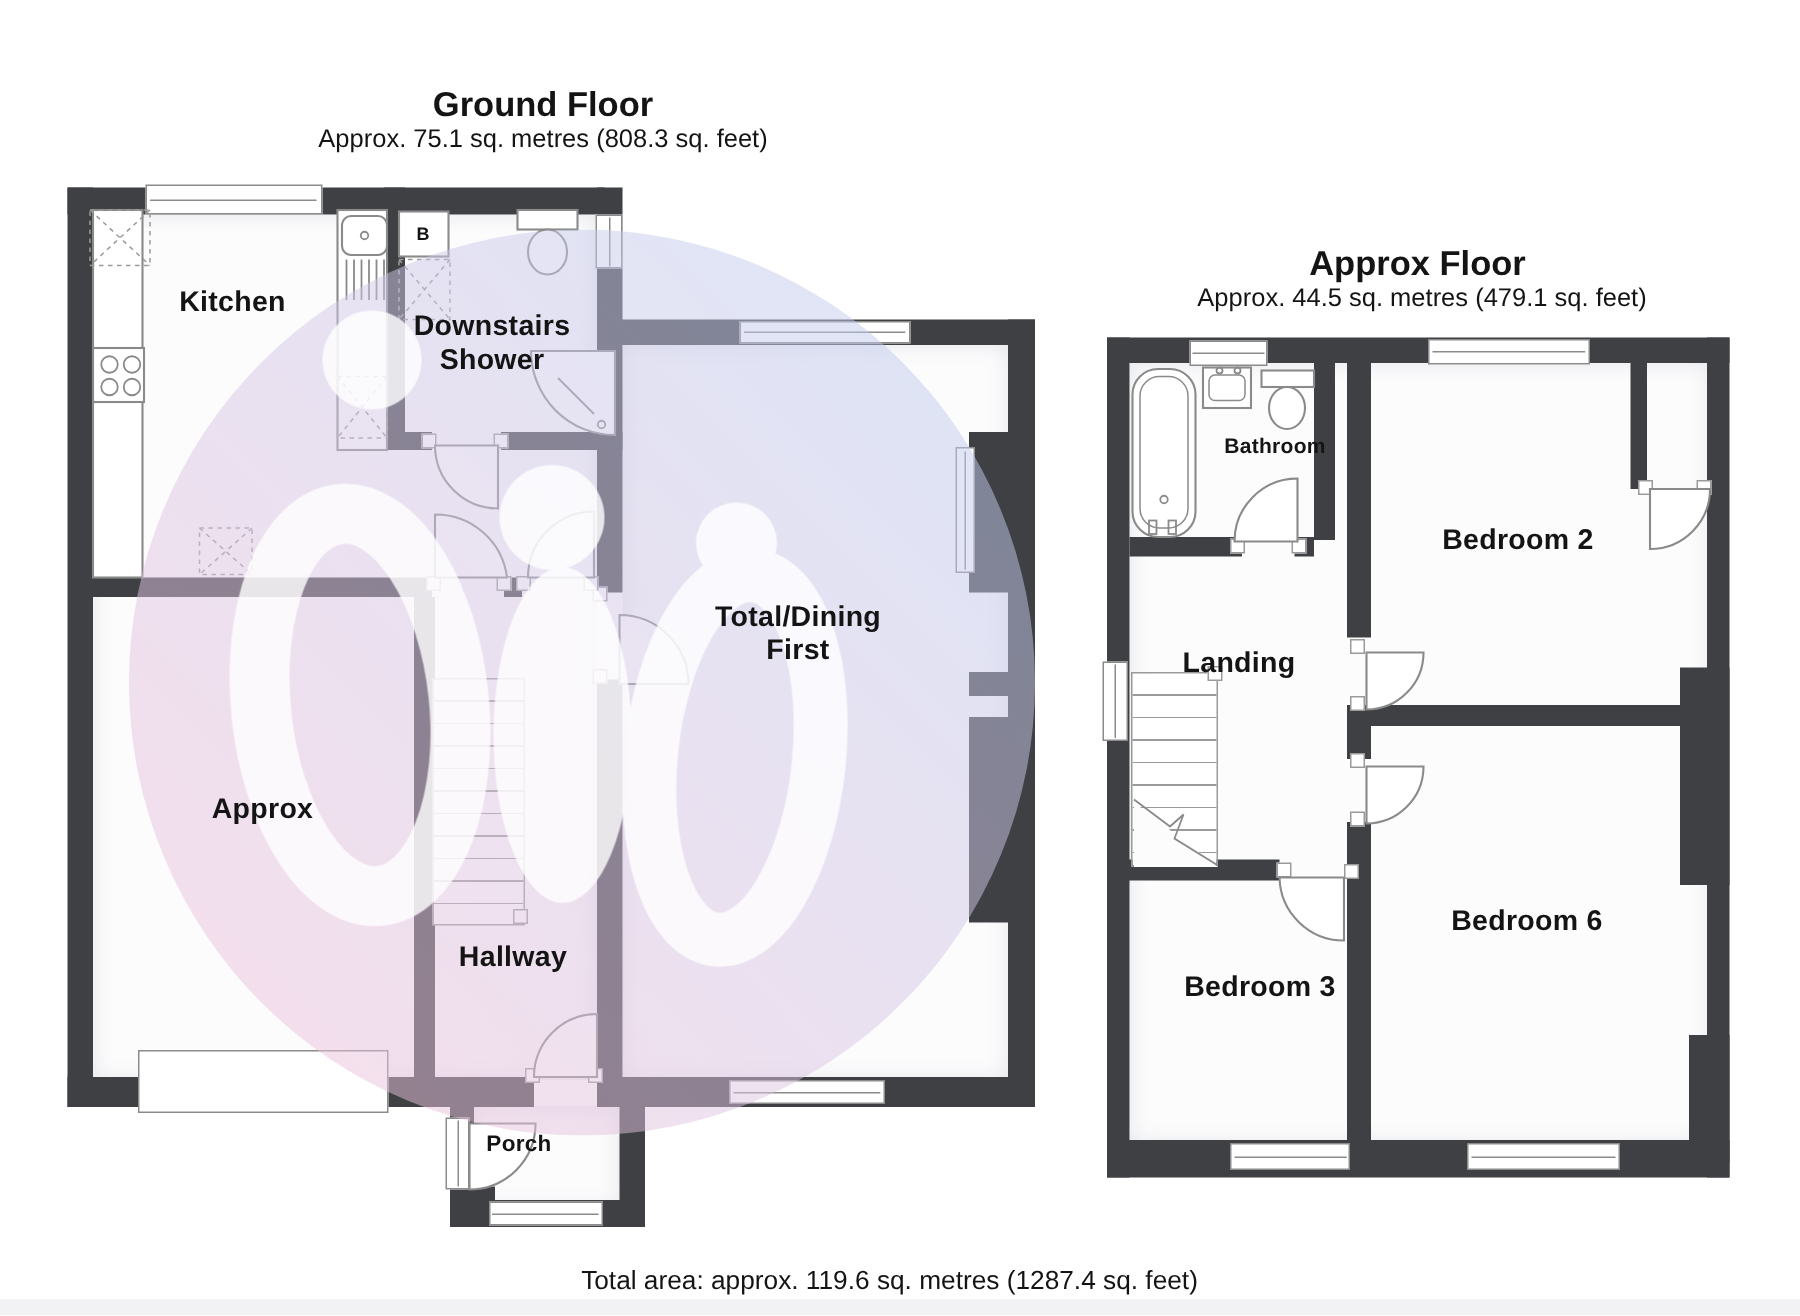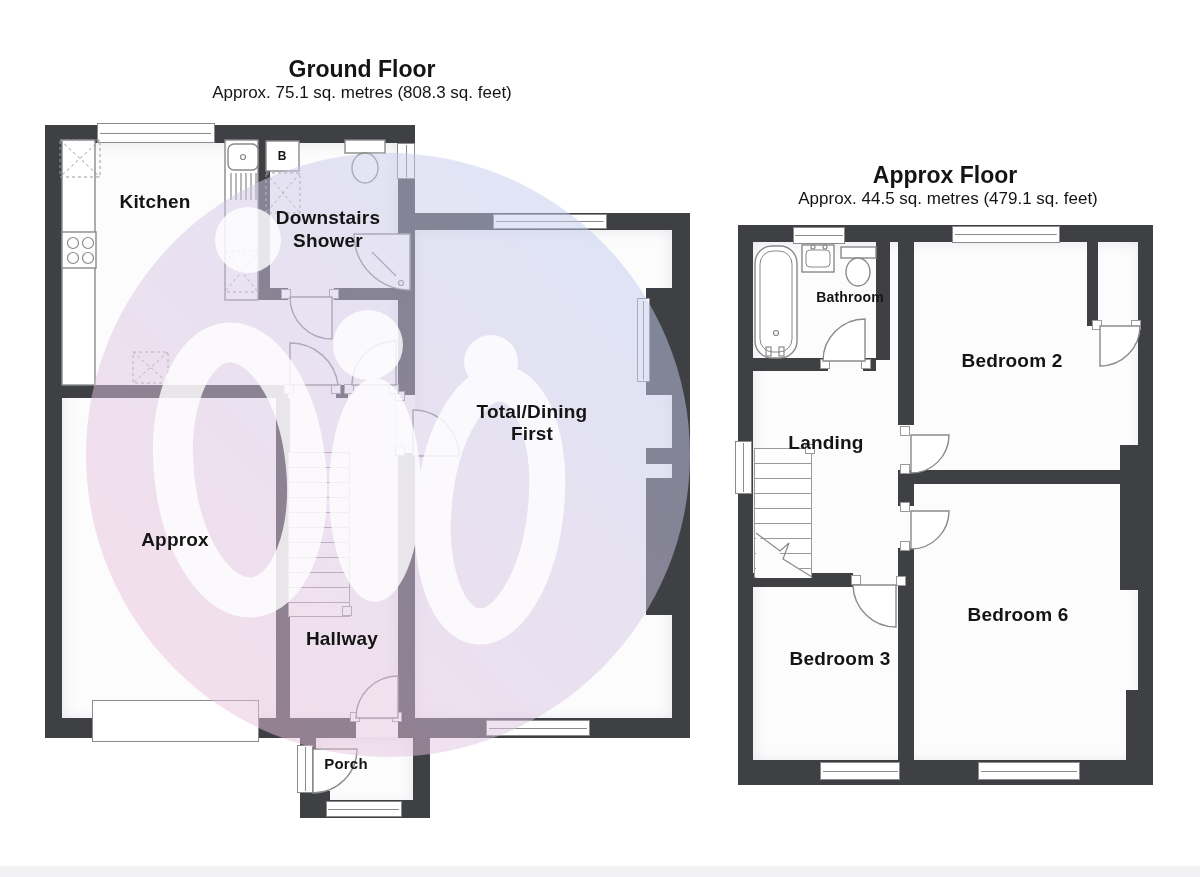--- a/index.html
+++ b/index.html
@@ -225,15 +225,16 @@
   <div class="lb" style="left:342px;top:639px;">Hallway</div>
   <div class="lb small" style="left:346px;top:763px;">Porch</div>
   <div class="boiler" style="left:282px;top:156px;">B</div>
 
   <div class="lb mid" style="left:818px;top:297px;">Bathroom</div>
   <div class="lb" style="left:826px;top:404px;margin-top:39px;">Landing</div>
   <div class="lb" style="left:1012px;top:361px;">Bedroom 2</div>
   <div class="lb" style="left:1018px;top:615px;">Bedroom 6</div>
   <div class="lb" style="left:828px;top:659px;margin-left:12px;">Bedroom 3</div>
 
+  <div class="foot" style="left:593px;top:843px;">Total area: approx. 119.6 sq. metres (1287.4 sq. feet)</div>
   <div class="bottom-strip"></div>
 
 </div>
 
 </body></html>

